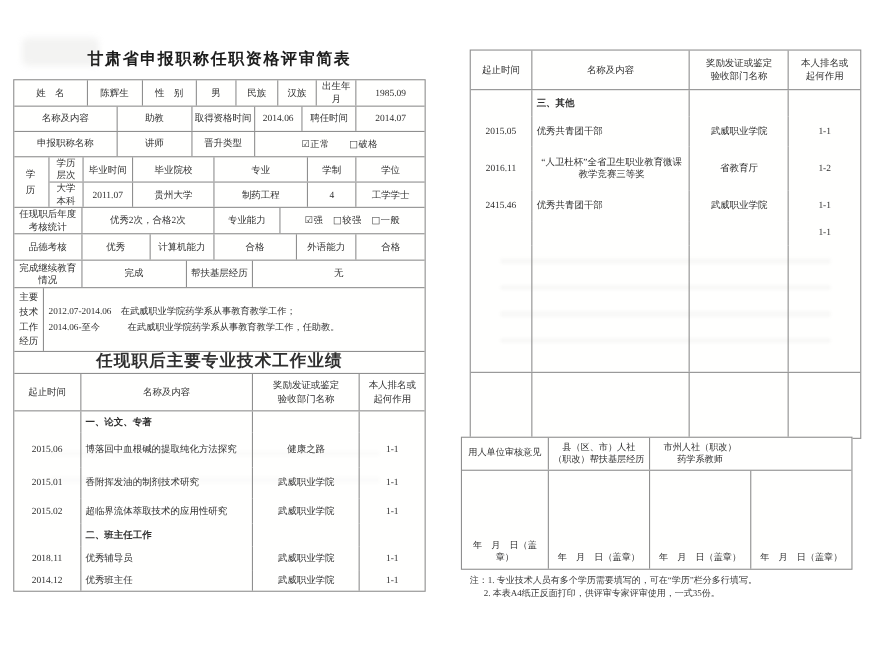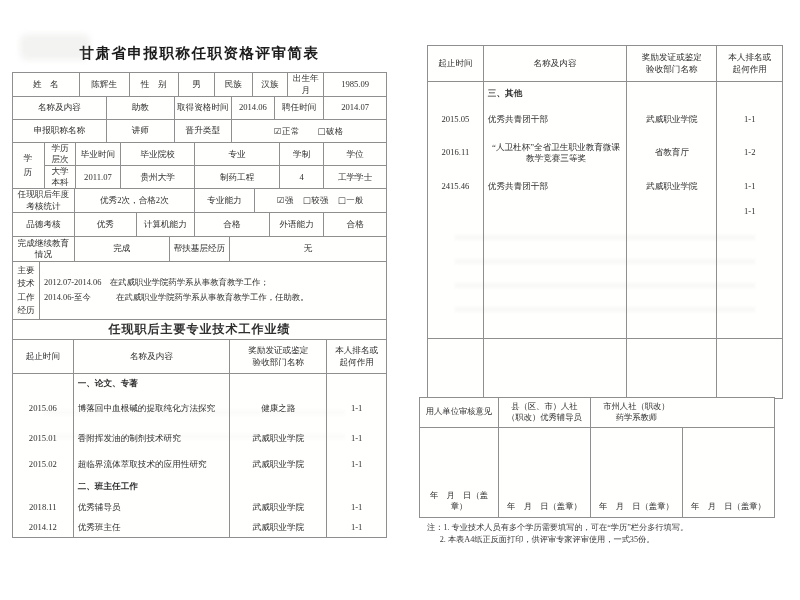--- a/index.html
+++ b/index.html
@@ -138,21 +138,21 @@
     <div class="td" style="width:7%">
       <span class="vert2">主要技术工作经历</span>
     </div>
     <div class="td left col" style="width:93%; font-size:8.4px; line-height:1.7;">
       <div>2012.07-2014.06　在武威职业学院药学系从事教育教学工作；</div>
       <div>2014.06-至今　　　在武威职业学院药学系从事教育教学工作，任助教。</div>
     </div>
   </div>
 
   <div class="tr" style="height:20px">
-    <div class="td bold" style="width:100%; font-size:12px; letter-spacing:1px;">任现职后主要专业技术工作业绩</div>
+    <div class="td bold" style="width:100%; font-size:15px; letter-spacing:1px;">任现职后主要专业技术工作业绩</div>
   </div>
 
   <div class="tr" style="height:34px">
     <div class="td" style="width:16%">起止时间</div>
     <div class="td" style="width:42%">名称及内容</div>
     <div class="td pre" style="width:26%">奖励发证或鉴定
 验收部门名称</div>
     <div class="td pre" style="width:16%">本人排名或
 起何作用</div>
   </div>
@@ -254,21 +254,21 @@
     <div class="td" style="width:40.5%"></div>
     <div class="td" style="width:25.5%"></div>
     <div class="td" style="width:18.5%"></div>
   </div>
 </div>
 
 <div class="tbl" style="left:419px; top:397px; width:356px;">
   <div class="tr ft" style="height:29px">
     <div class="td pre" style="width:22%; font-size:8.3px;">用人单位审核意见</div>
     <div class="td pre" style="width:26%; font-size:8.3px;">县（区、市）人社
-（职改）优秀辅导员</div>
+（职改）帮扶基层经历</div>
     <div class="td pre" style="width:26%; font-size:8.3px;">市州人社（职改）
 药学系教师</div>
   </div>
   <div class="tr" style="height:90px">
     <div class="td bottom" style="width:22%; font-size:8.3px;">
       <div>年　月　日（盖章）</div>
     </div>
     <div class="td bottom" style="width:26%; font-size:8.3px;">
       <div>年　月　日（盖章）</div>
     </div>

